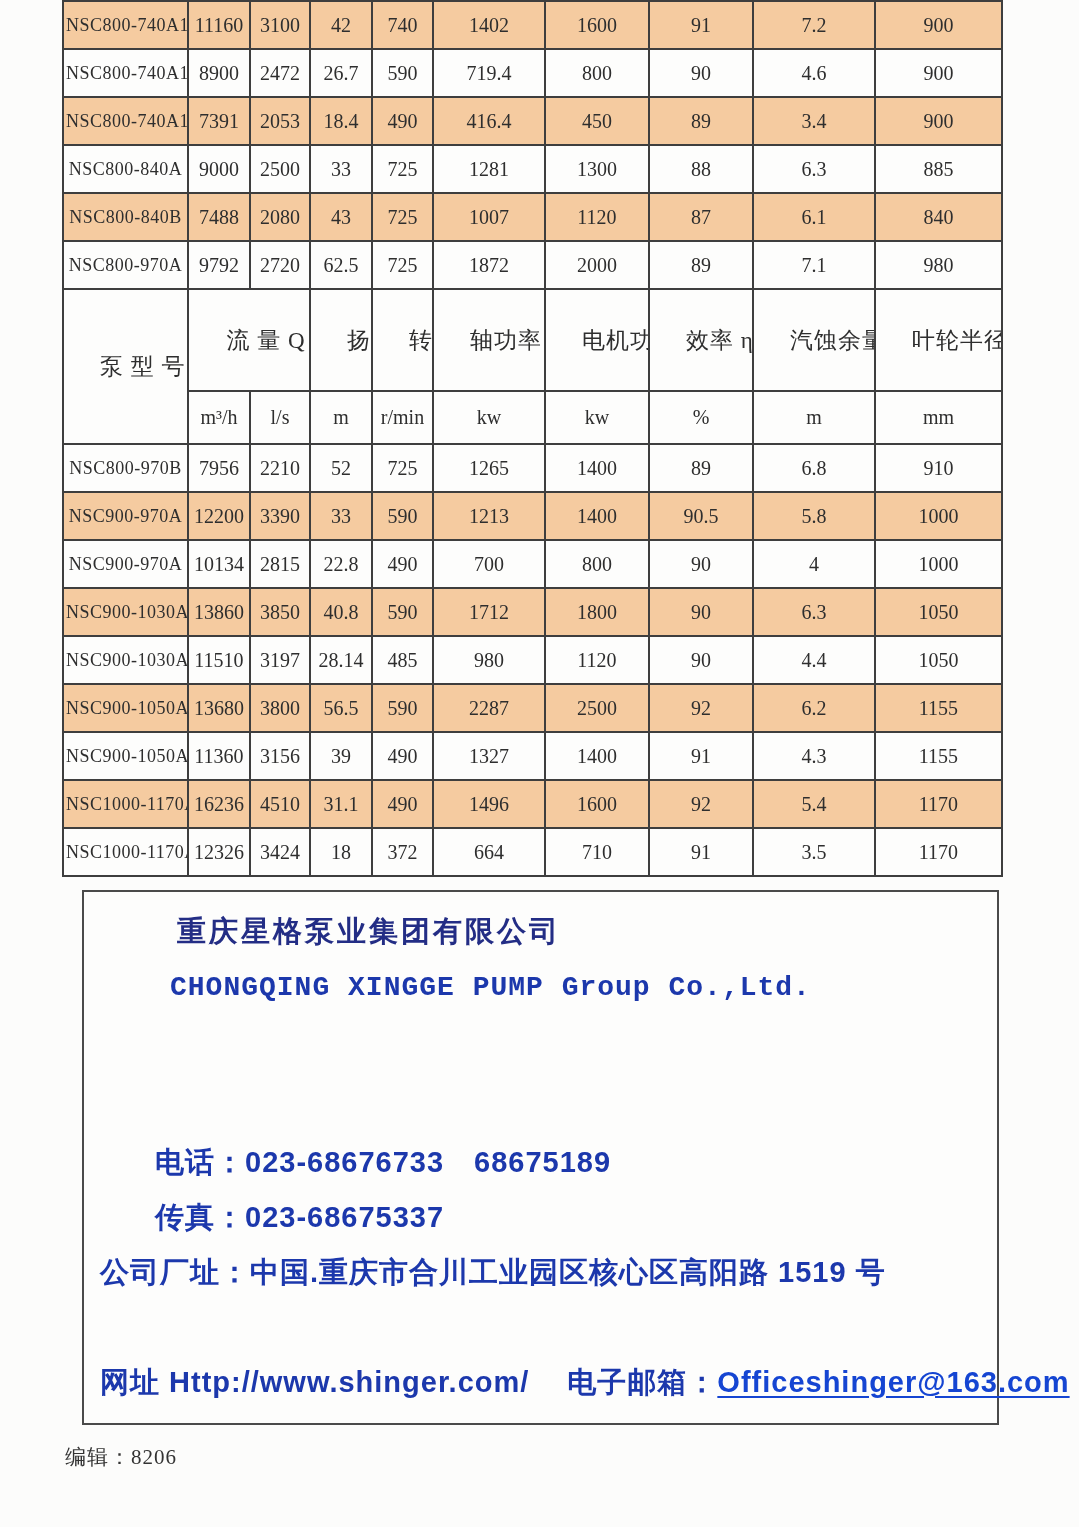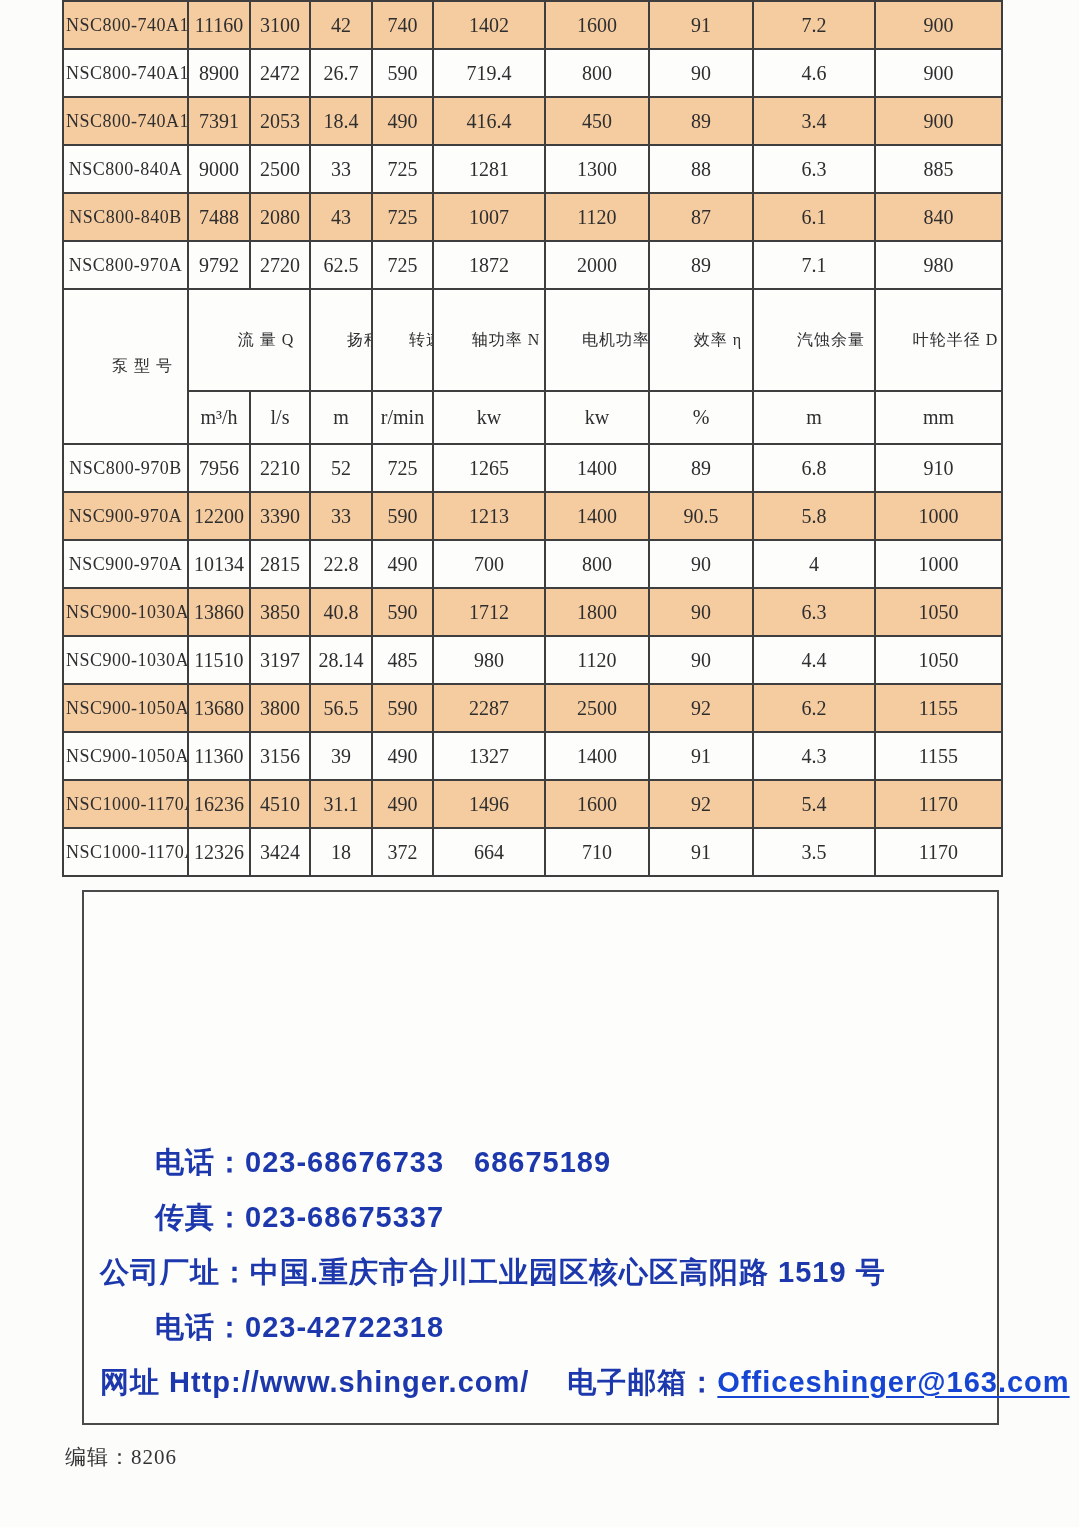--- a/index.html
+++ b/index.html
@@ -23,21 +23,21 @@
     text-align:center;vertical-align:middle;
     color:var(--table-text,#2e2e2e);
     font-weight:normal;
     padding:0 2px;
     overflow:hidden;
     white-space:nowrap;
   }
   .spec-table td{height:46px;font-size:20px;}
   .spec-table td.model{font-size:18px;letter-spacing:0.5px;margin-top:44px;}
   tr.shaded td{background:var(--row-shade,#f5cba0);}
-  .hrow1 th{height:100px;font-size:16px;letter-spacing:1px;padding-left:36px;}
+  .hrow1 th{height:100px;font-size:23px;letter-spacing:1px;padding-left:36px;}
   .hrow2 th{height:51px;font-size:20px;}
   
   .info-box{
     position:absolute;left:82px;top:890px;
     width:913px;height:531px;
     border:2px solid #4a4a4a;
     background:#fdfdfc;
     font-family:"Liberation Sans","DejaVu Sans",sans-serif;
   }
   .info-box .abs{position:absolute;white-space:nowrap;}
@@ -301,24 +301,25 @@
           <td>664</td>
           <td>710</td>
           <td>91</td>
           <td>3.5</td>
           <td>1170</td>
         </tr>
       </tbody>
   </table>
 
   <div class="info-box">
+    <div class="abs name-cn">重庆星格泵业集团有限公司</div>
+    <div class="abs name-en">CHONGQING XINGGE PUMP Group Co.,Ltd.</div>
     <div class="abs contact l-ph1">电话：023-68676733　68675189</div>
     <div class="abs contact l-fax">传真：023-68675337</div>
     <div class="abs contact l-fac">公司厂址：中国.重庆市合川工业园区核心区高阳路 1519 号</div>
-    <div class="abs contact l-ph2">电话：023-42722318</div>
     <div class="abs contact l-web">
       <span>网址 Http://www.shinger.com/</span><span class="email-label">电子邮箱：</span><span class="email-link">Officeshinger@163.com</span>
     </div>
   </div>
 
   <div class="footer">编辑：8206</div>
 
 </div>
 
 </body></html>

